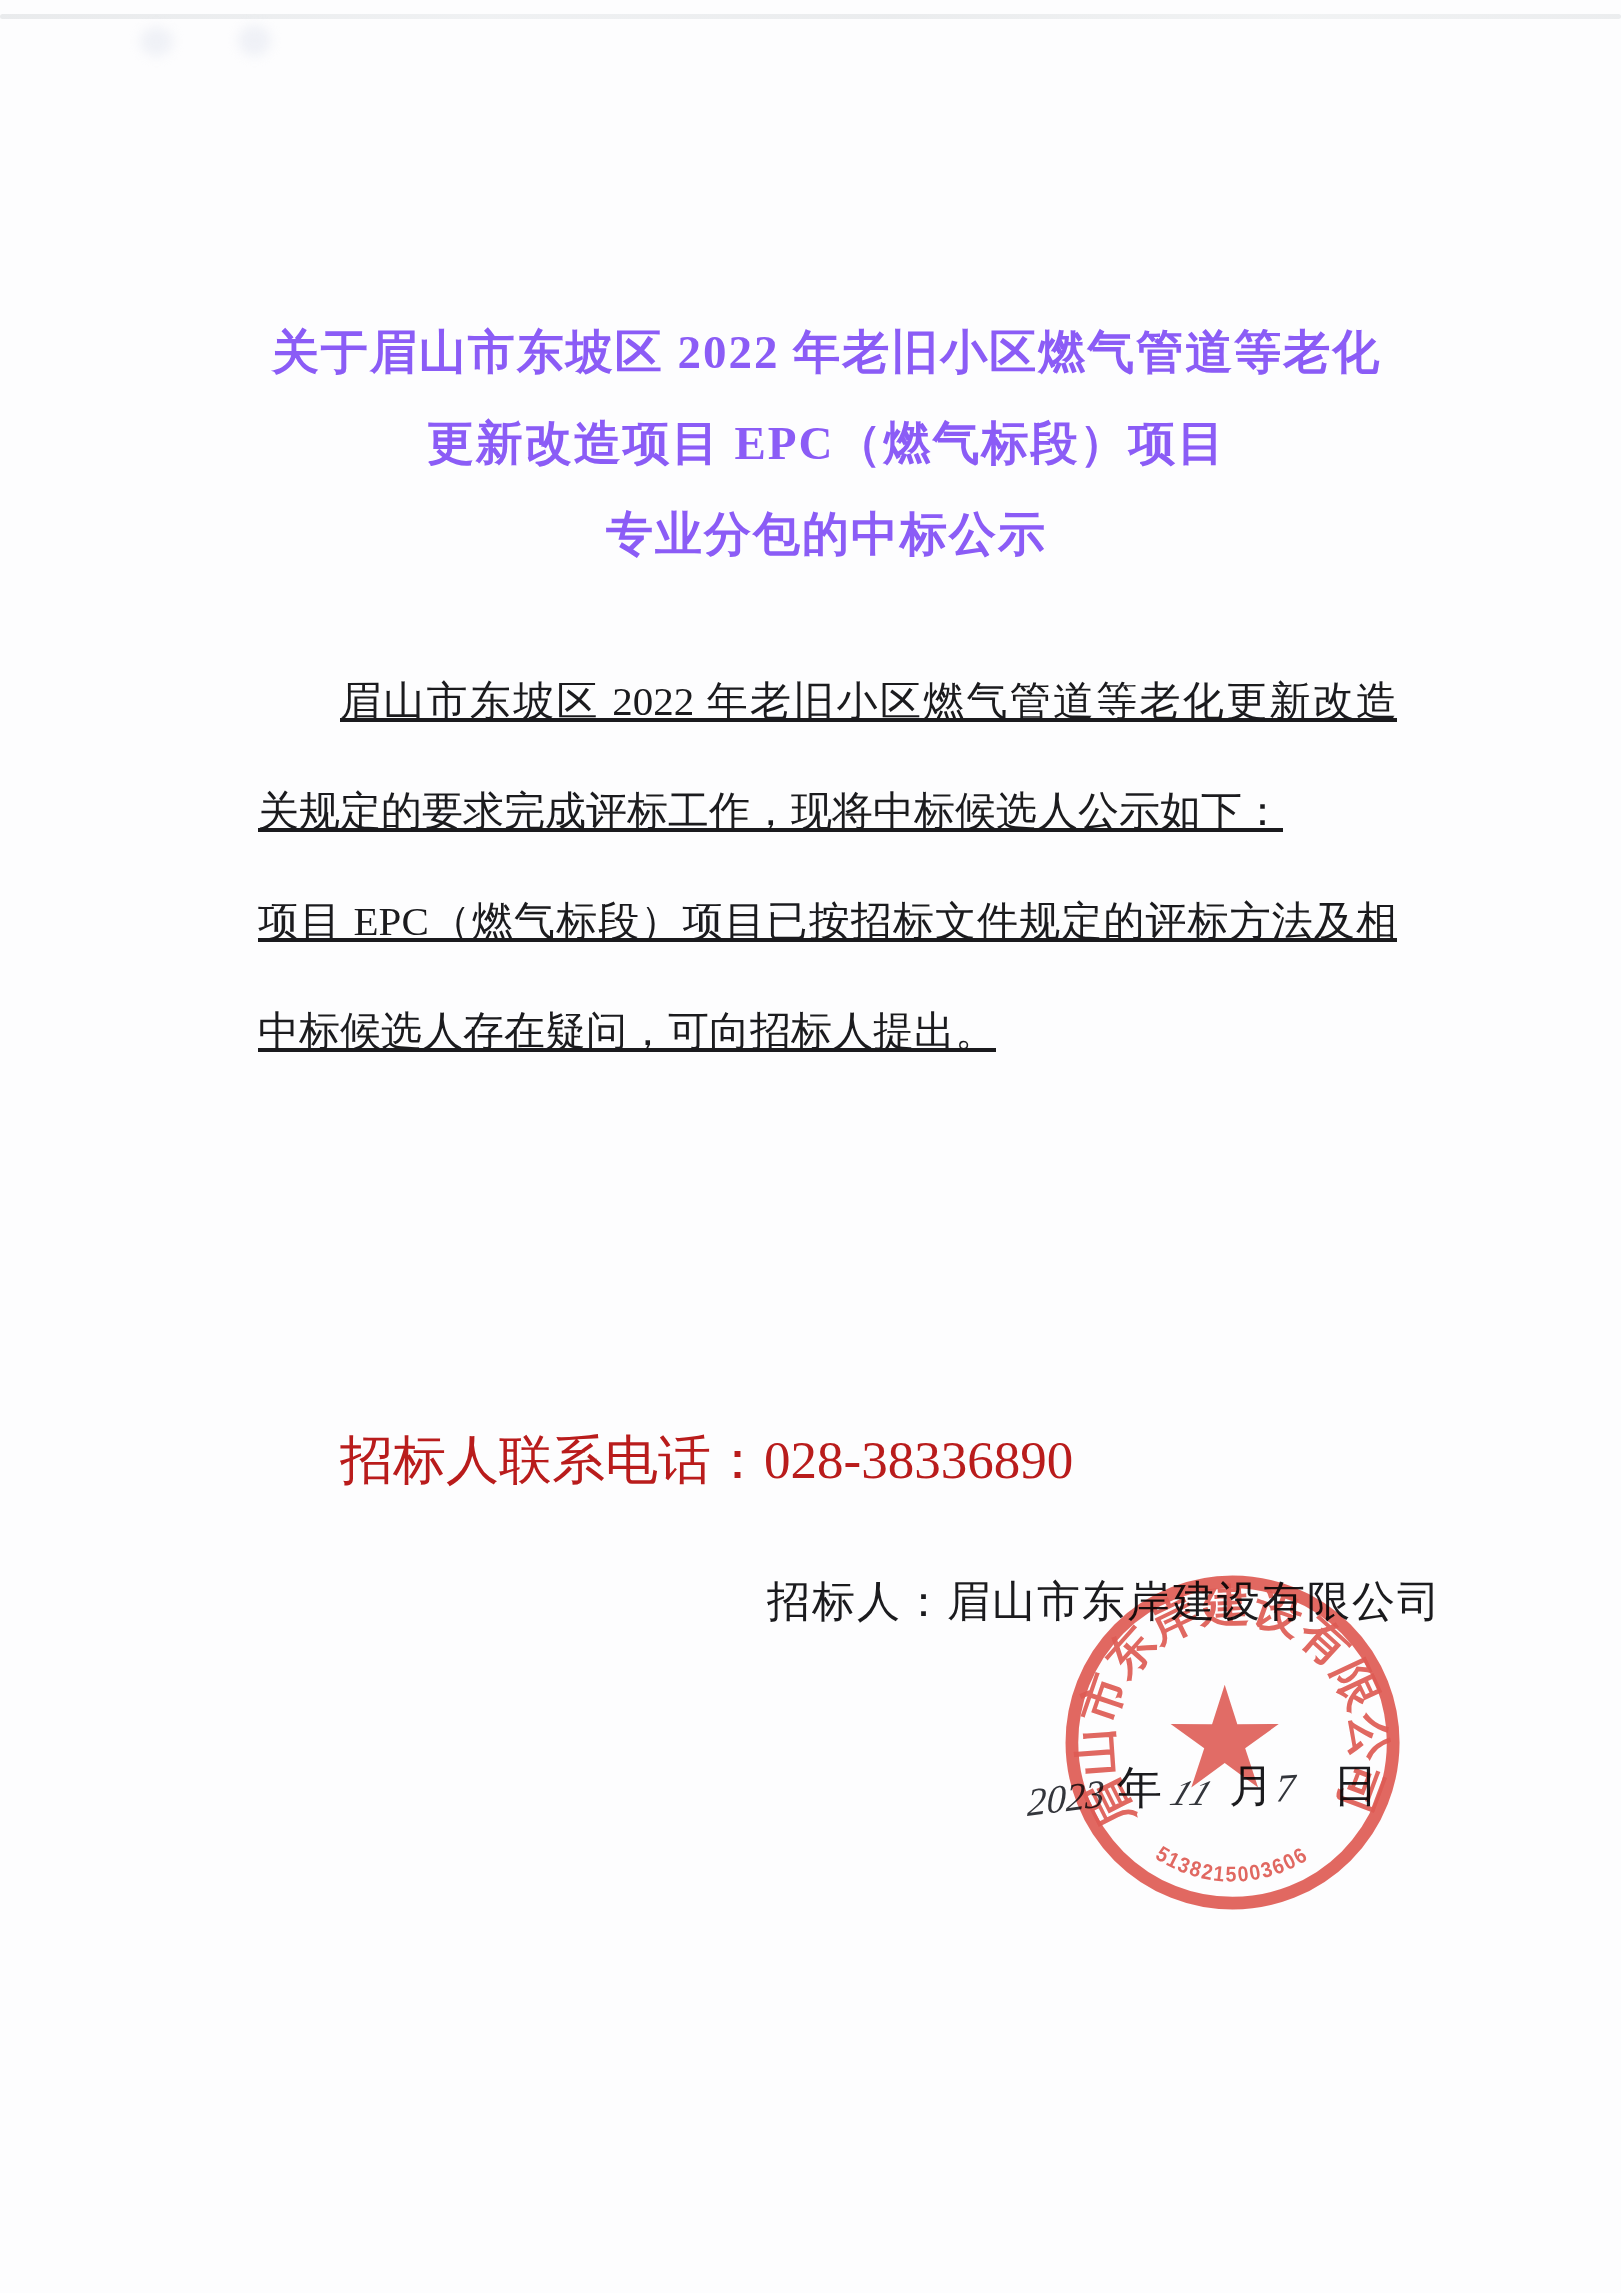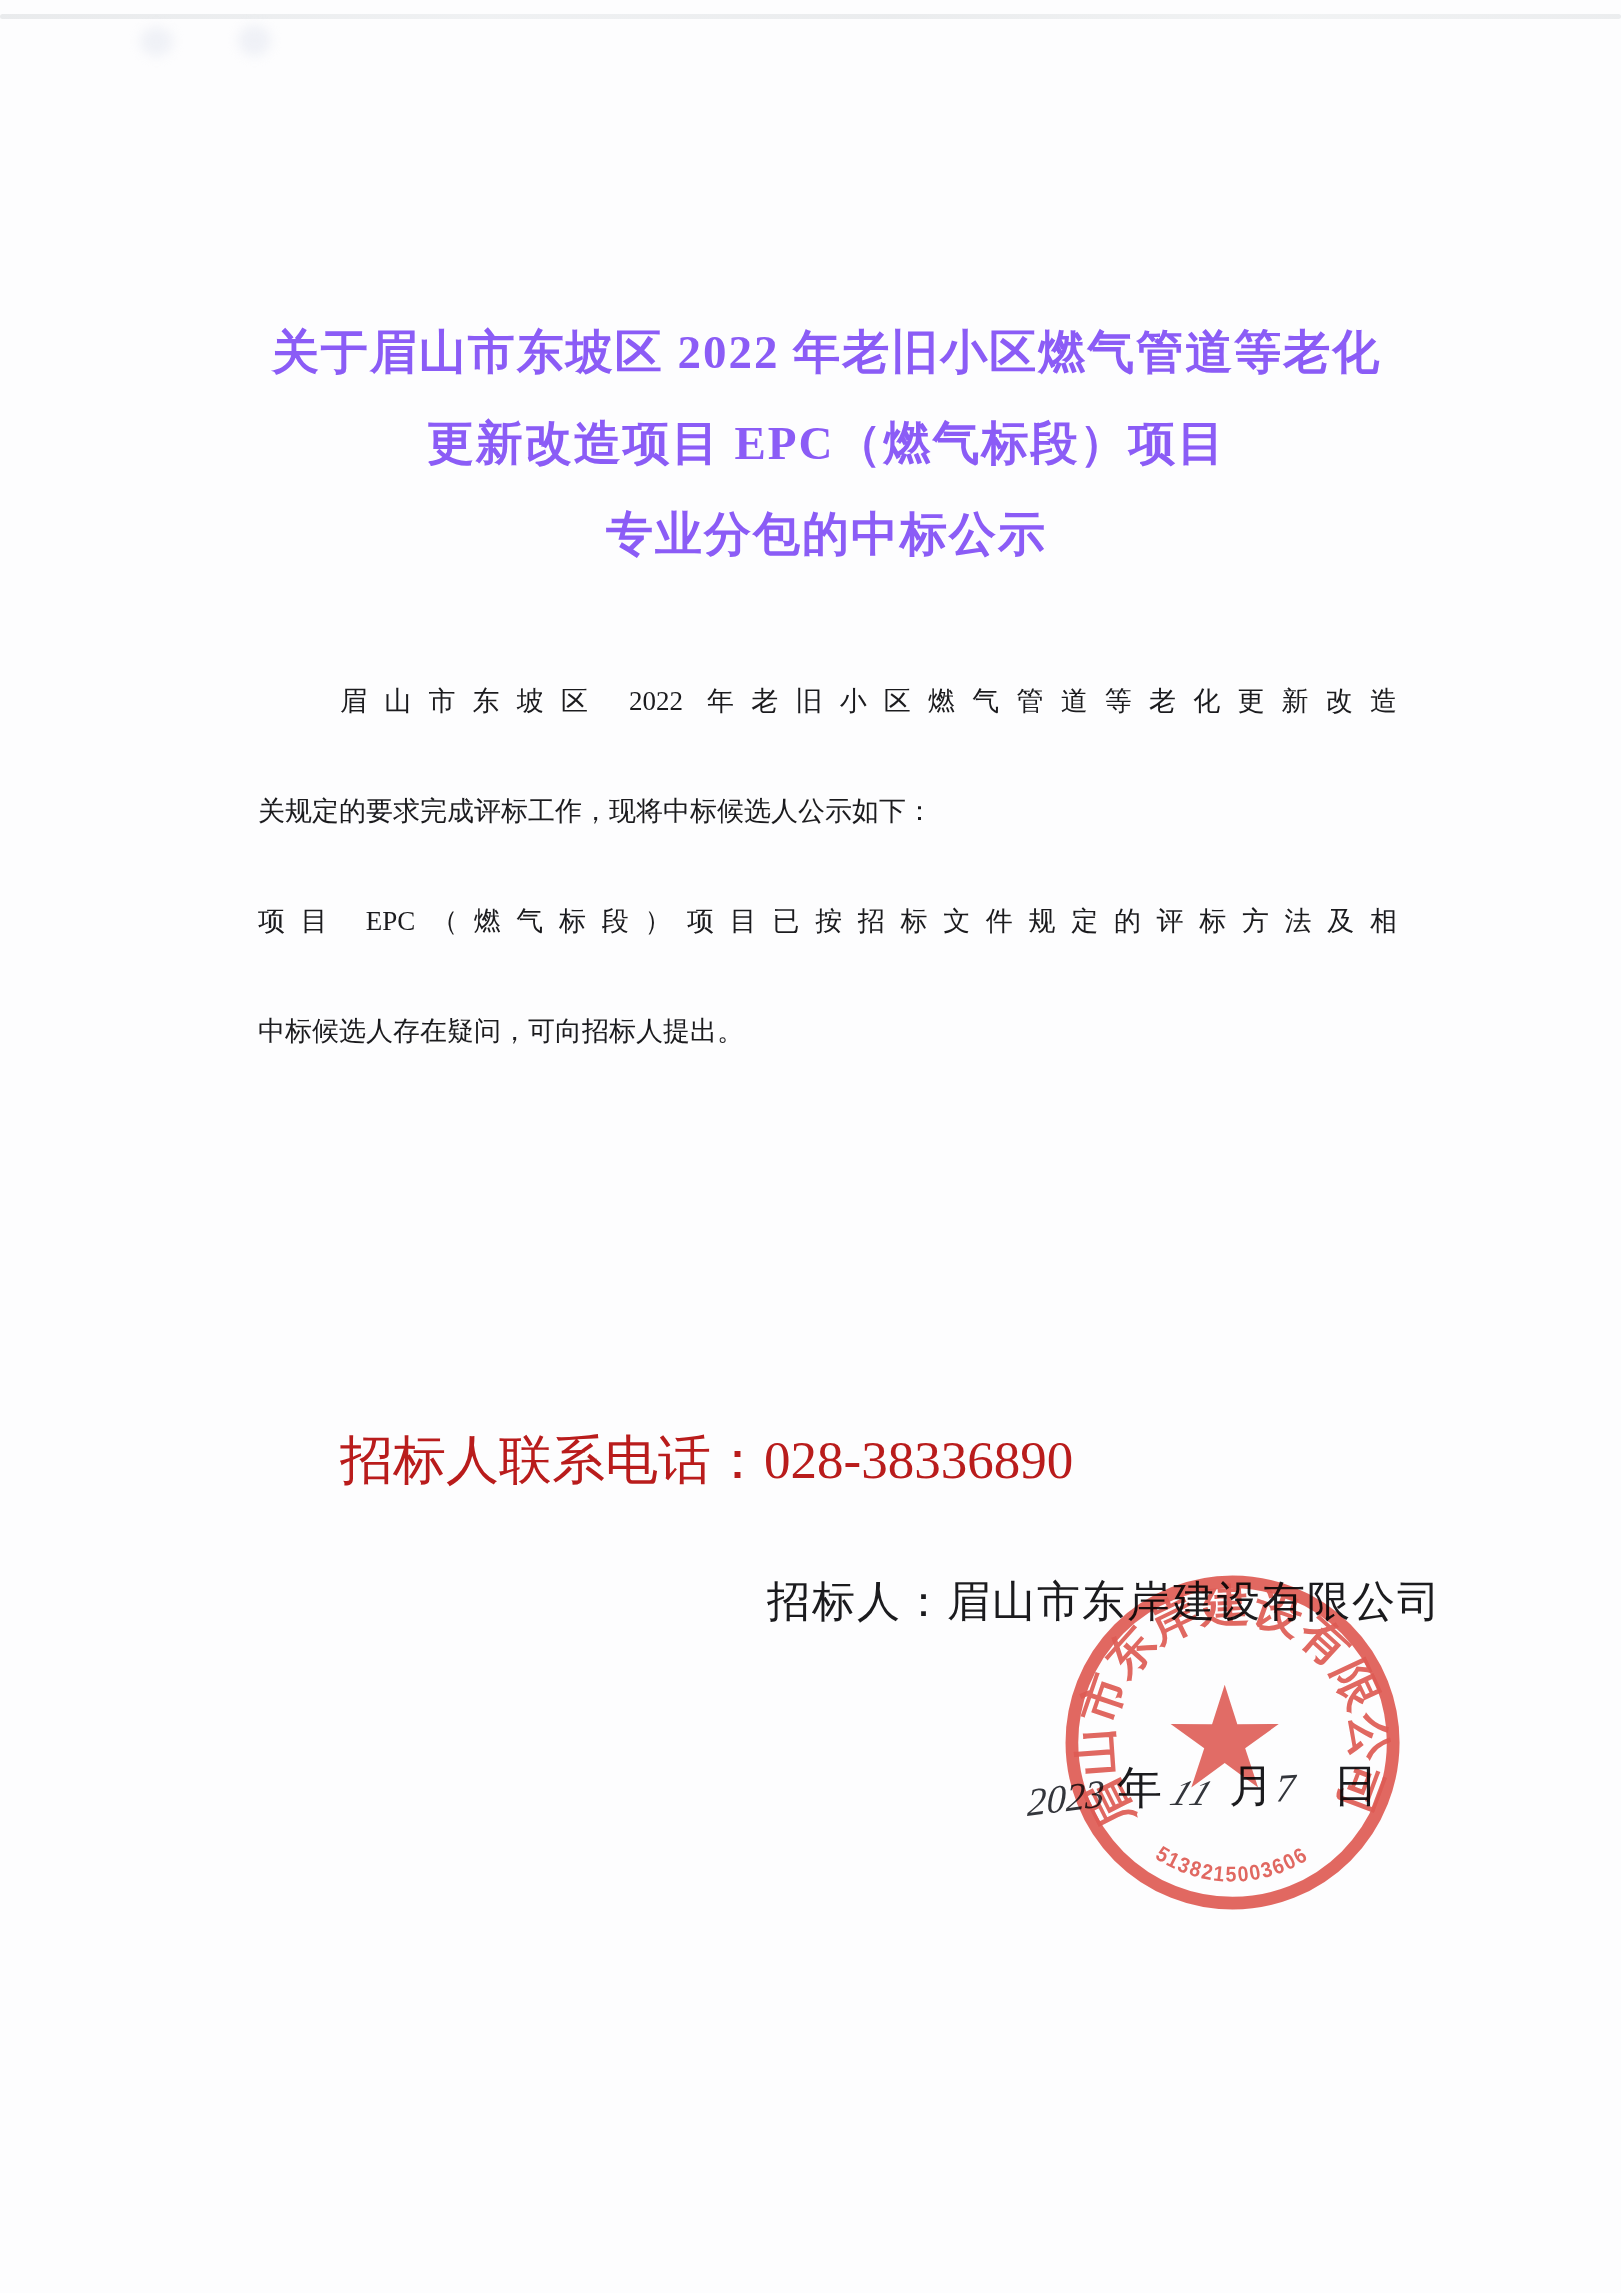--- a/index.html
+++ b/index.html
@@ -49,22 +49,23 @@
     height: 91px;
     line-height: 59px;
     letter-spacing: 2px;
   }
 
   
   .body-block {
     position: absolute;
     left: 258px; top: 674px;
     width: 1139px;
-    font-size: 27px;
+    font-size: 41px;
     color: #1b1b1e;
+    text-decoration: underline;
   }
   .body-line {
     height: 110px;
     line-height: 55px;
     white-space: nowrap;
   }
   .body-line.justify {
     white-space: normal;
     text-align: justify;
     text-align-last: justify;

